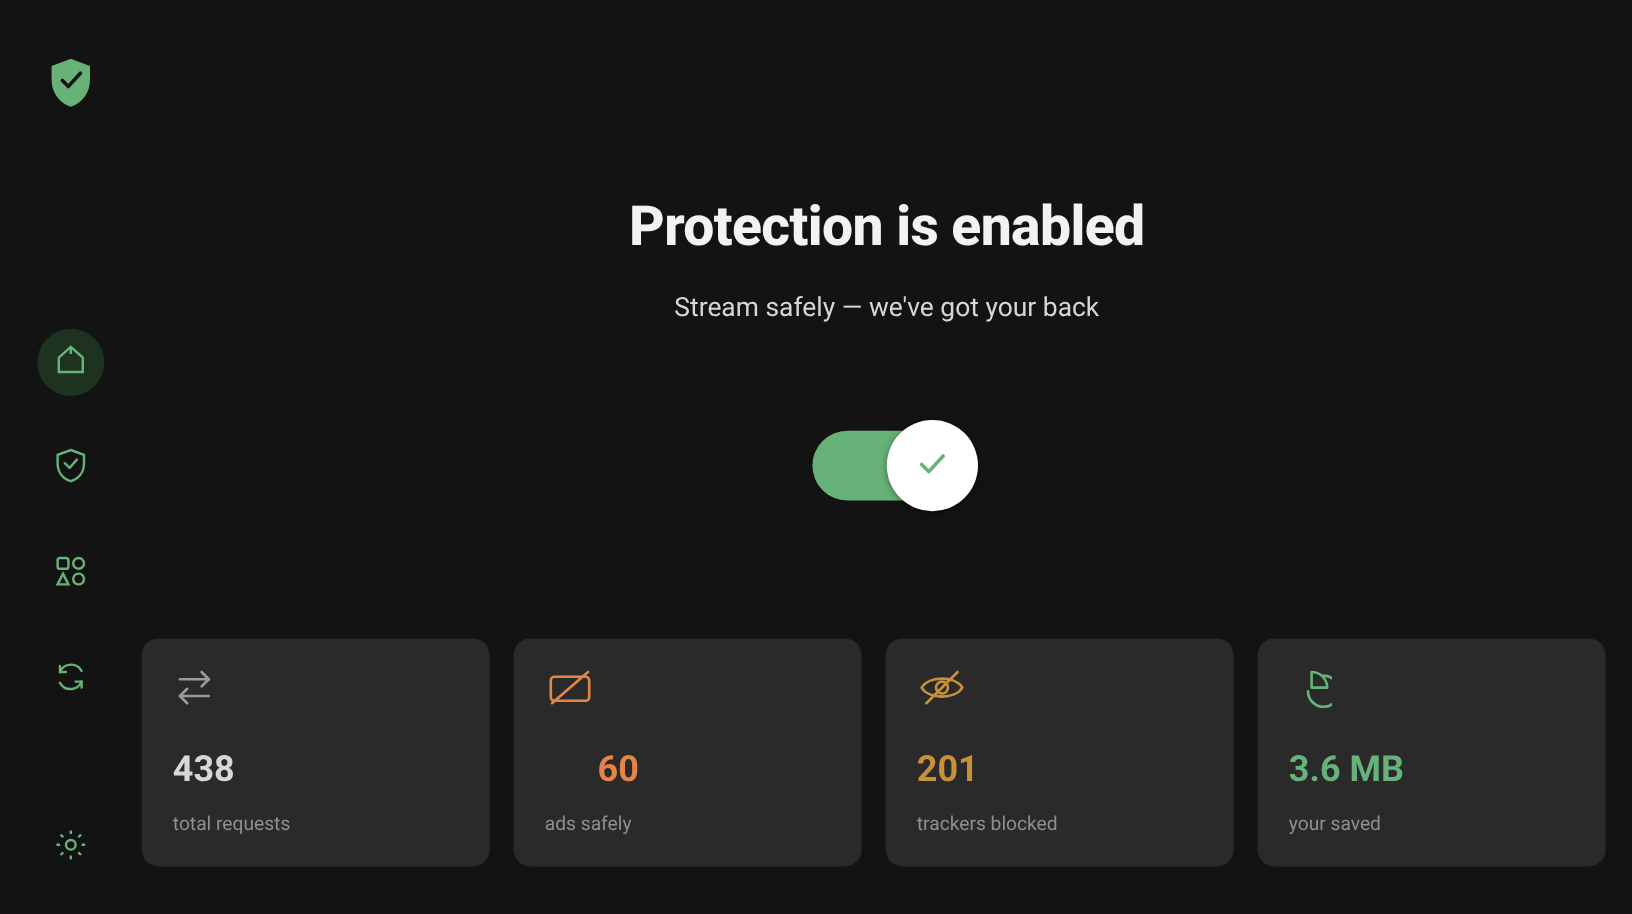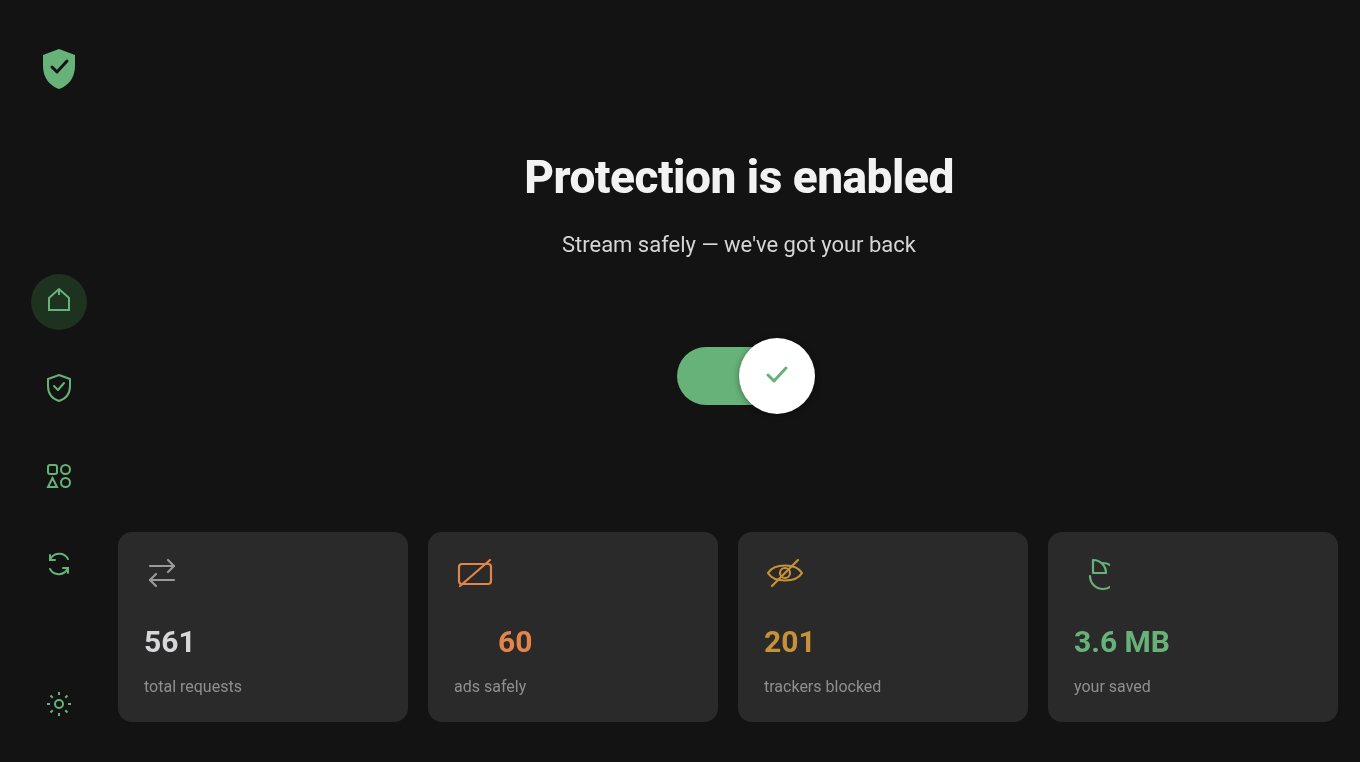--- a/index.html
+++ b/index.html
@@ -66,21 +66,21 @@
     align-items: center;
     justify-content: center;
     cursor: pointer;
   }
   
   .main {
     flex: 1;
     display: flex;
     flex-direction: column;
     align-items: center;
-    padding: 0 0 30px 0;
+    padding: 12px 0 30px 0;
     position: relative;
   }
   .hero {
     margin-top: 150px;
     text-align: center;
   }
   .title {
     font-size: 46px;
     font-weight: 800;
     color: #f2f2f3;
@@ -248,21 +248,21 @@
         <div class="card-icon">
           <span>
             <svg width="38" height="34" viewBox="0 0 38 34" fill="none" stroke="#9a9a9a" stroke-width="2.2" stroke-linecap="round" stroke-linejoin="round">
               <path d="M6 10 L30 10"></path>
               <path d="M24 4 L30 10 L24 16" stroke-linejoin="round"></path>
               <path d="M30 24 L6 24"></path>
               <path d="M12 18 L6 24 L12 30"></path>
             </svg>
           </span>
         </div>
-        <div class="card-value v-white">561</div>
+        <div class="card-value v-white">438</div>
         <div class="card-label">total requests</div>
       </div>
 
       <div class="card">
         <div class="card-icon">
           <span>
             <svg width="42" height="34" viewBox="0 0 42 34" fill="none" stroke="#e38549" stroke-width="2.2" stroke-linecap="round" stroke-linejoin="round">
               <rect x="5" y="8" width="32" height="20" rx="3"></rect>
               <line x1="6" y1="30" x2="36" y2="4"></line>
             </svg>

